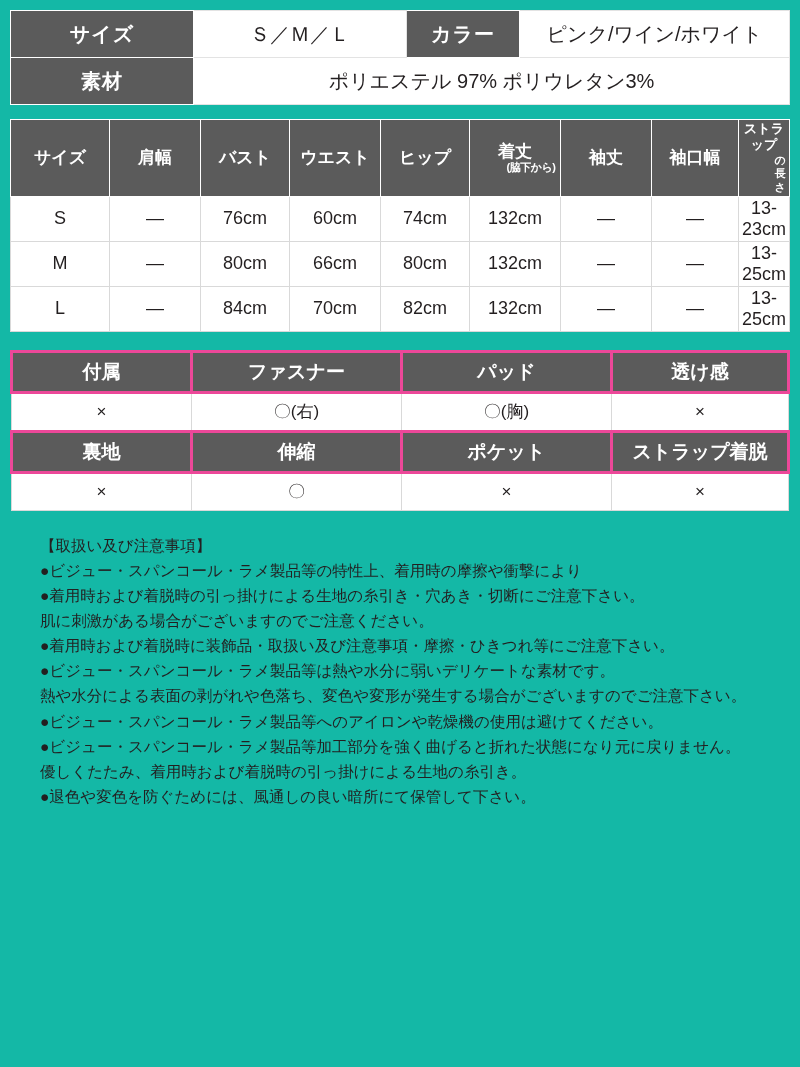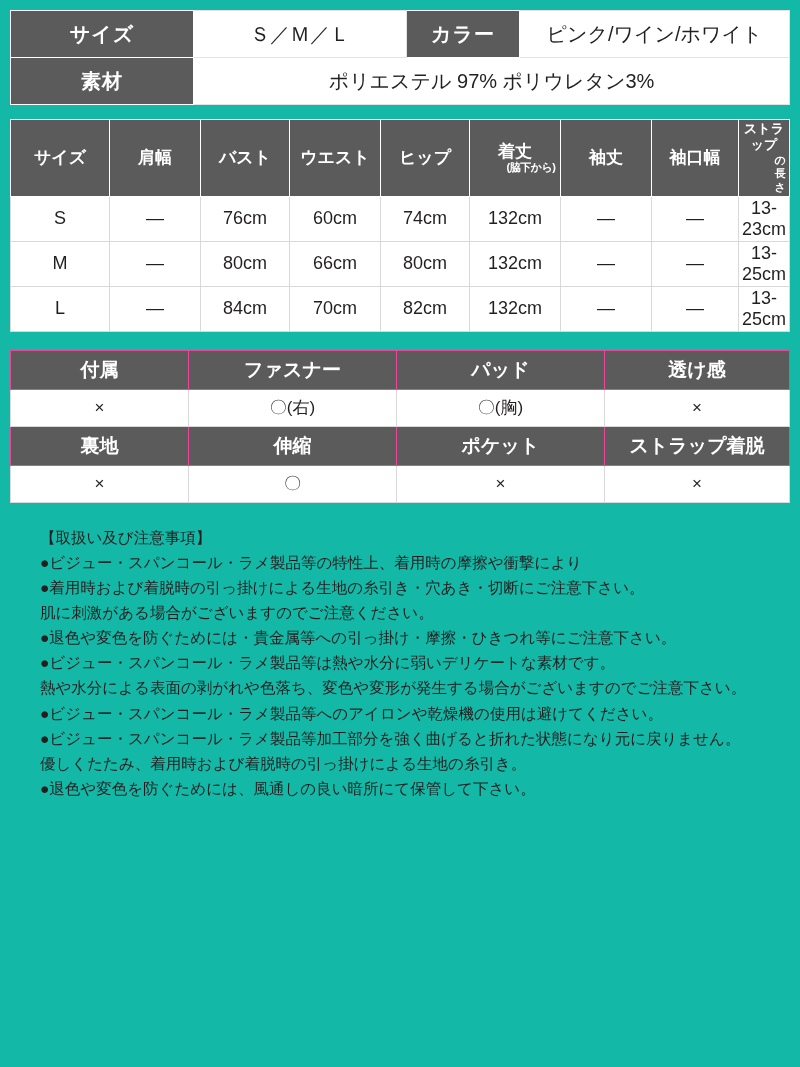--- a/index.html
+++ b/index.html
@@ -84,21 +84,21 @@
   
   .t-attr {
     margin-top: 18px;
   }
   .t-attr th {
     background: #5b5b5b;
     color: #ffffff;
     font-size: 19px;
     font-weight: bold;
     height: 36px;
-    border: 1px solid #ec4899;
+    border: 3px solid #ec4899;
     text-align: center;
     vertical-align: middle;
   }
   .t-attr td {
     border: 1px solid #d9d9d9;
     height: 34px;
     text-align: center;
     vertical-align: middle;
     font-size: 17px;
     background: #ffffff;
@@ -213,21 +213,21 @@
         <td>×</td>
       </tr>
     </tbody>
   </table>
 
   <div class="notes">
     <div class="line">【取扱い及び注意事項】</div>
     <div class="line">●ビジュー・スパンコール・ラメ製品等の特性上、着用時の摩擦や衝撃により</div>
     <div class="line">●着用時および着脱時の引っ掛けによる生地の糸引き・穴あき・切断にご注意下さい。</div>
     <div class="line">肌に刺激がある場合がございますのでご注意ください。</div>
-    <div class="line">●退色や変色を防ぐためには・貴金属等への引っ掛け・摩擦・ひきつれ等にご注意下さい。</div>
+    <div class="line">●着用時および着脱時に装飾品・取扱い及び注意事項・摩擦・ひきつれ等にご注意下さい。</div>
     <div class="line">●ビジュー・スパンコール・ラメ製品等は熱や水分に弱いデリケートな素材です。</div>
     <div class="line">熱や水分による表面の剥がれや色落ち、変色や変形が発生する場合がございますのでご注意下さい。</div>
     <div class="line">●ビジュー・スパンコール・ラメ製品等へのアイロンや乾燥機の使用は避けてください。</div>
     <div class="line">●ビジュー・スパンコール・ラメ製品等加工部分を強く曲げると折れた状態になり元に戻りません。</div>
     <div class="line">優しくたたみ、着用時および着脱時の引っ掛けによる生地の糸引き。</div>
     <div class="line">●退色や変色を防ぐためには、風通しの良い暗所にて保管して下さい。</div>
   </div>
 
 </div>
 

